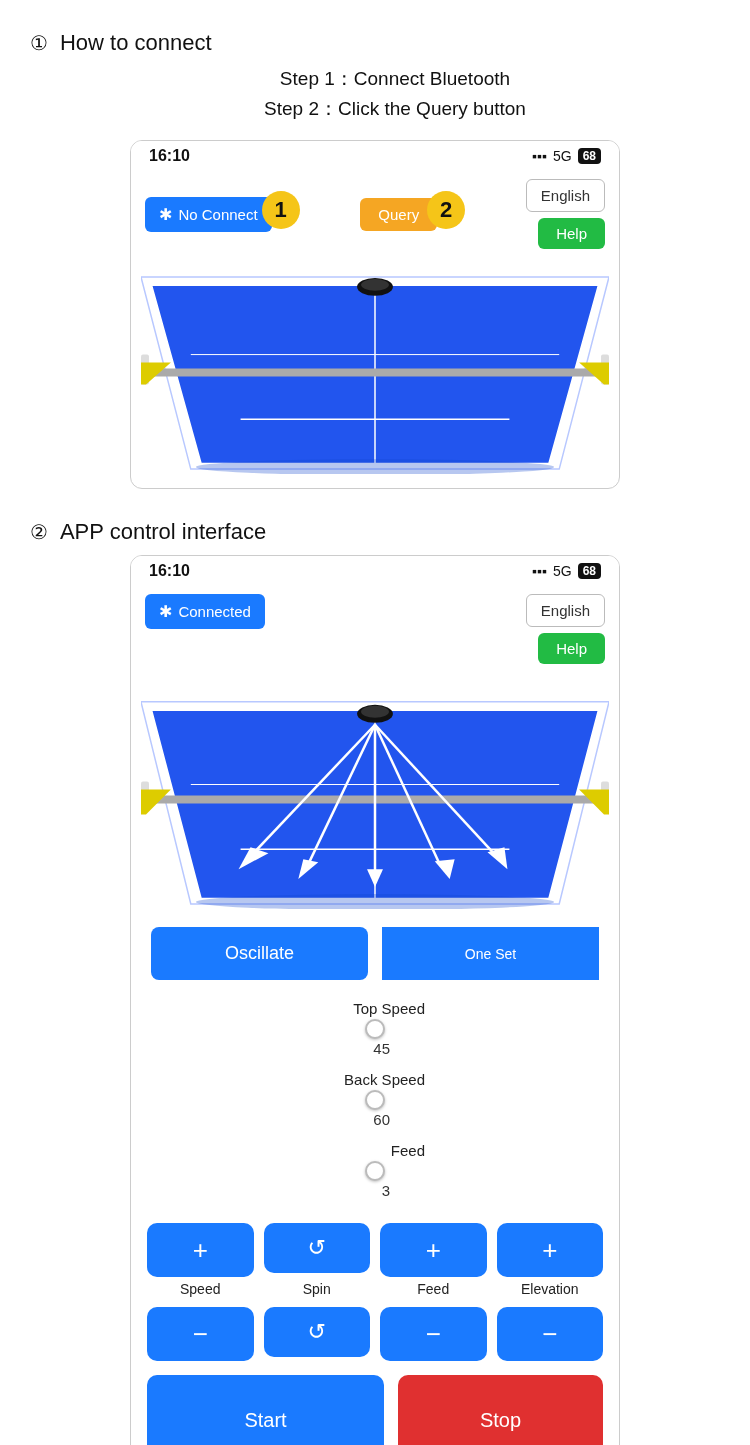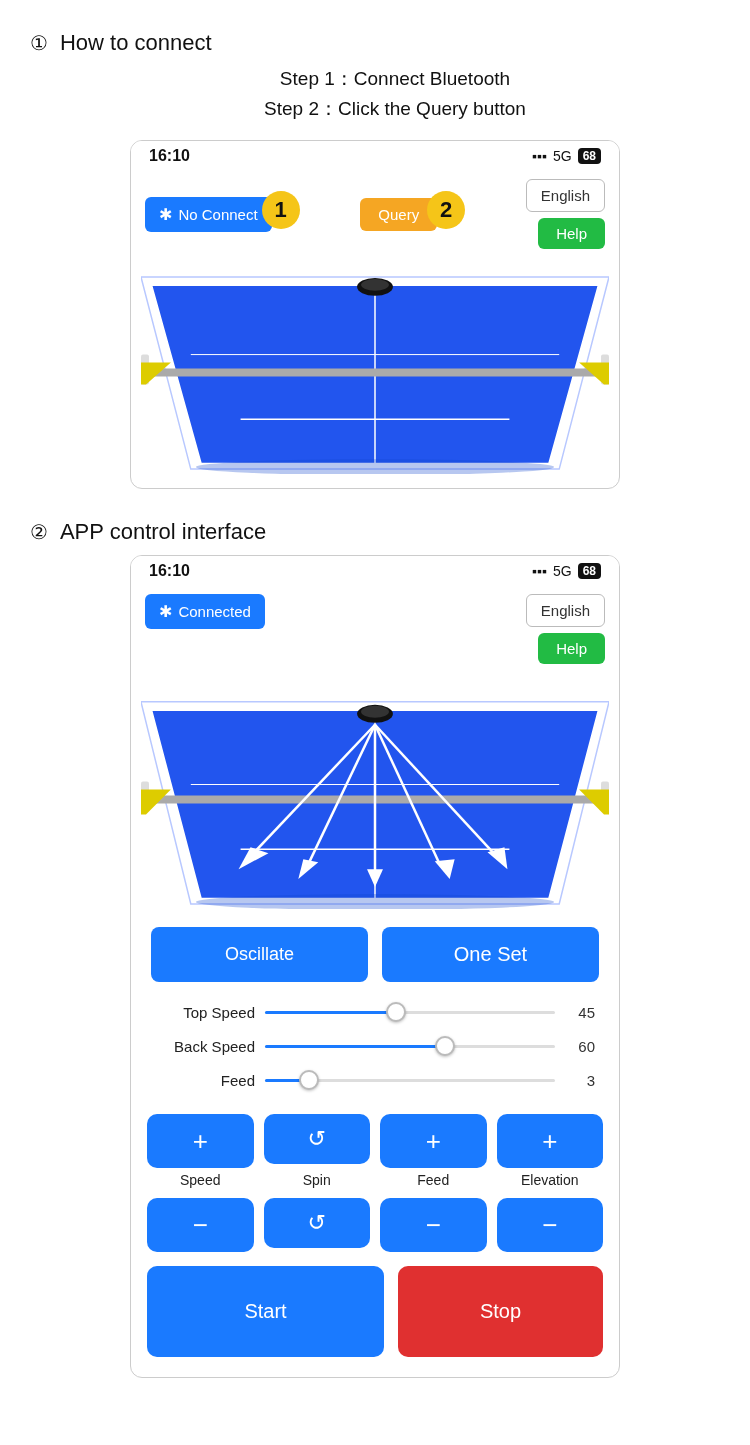--- a/index.html
+++ b/index.html
@@ -187,35 +187,36 @@
       border-radius: 8px;
       padding: 16px;
       font-size: 18px;
       cursor: pointer;
     }
     .btn-one-set {
       flex: 1;
       background: #1a7aff;
       color: #fff;
       border: none;
-      border-radius: 8px;
+      border-radius: 0;
       padding: 16px;
-      font-size: 20px;
+      font-size: 14px;
       cursor: pointer;
     }
 
     
     .sliders-section {
       padding: 14px 24px 6px 24px;
     }
     .slider-row {
       display: flex;
       align-items: center;
       margin-bottom: 14px;
       gap: 10px;
+      flex-direction: column;
     }
     .slider-label {
       width: 100px;
       text-align: right;
       font-size: 15px;
       color: #222;
       flex-shrink: 0;
     }
     .slider-track-wrapper {
       flex: 1;

